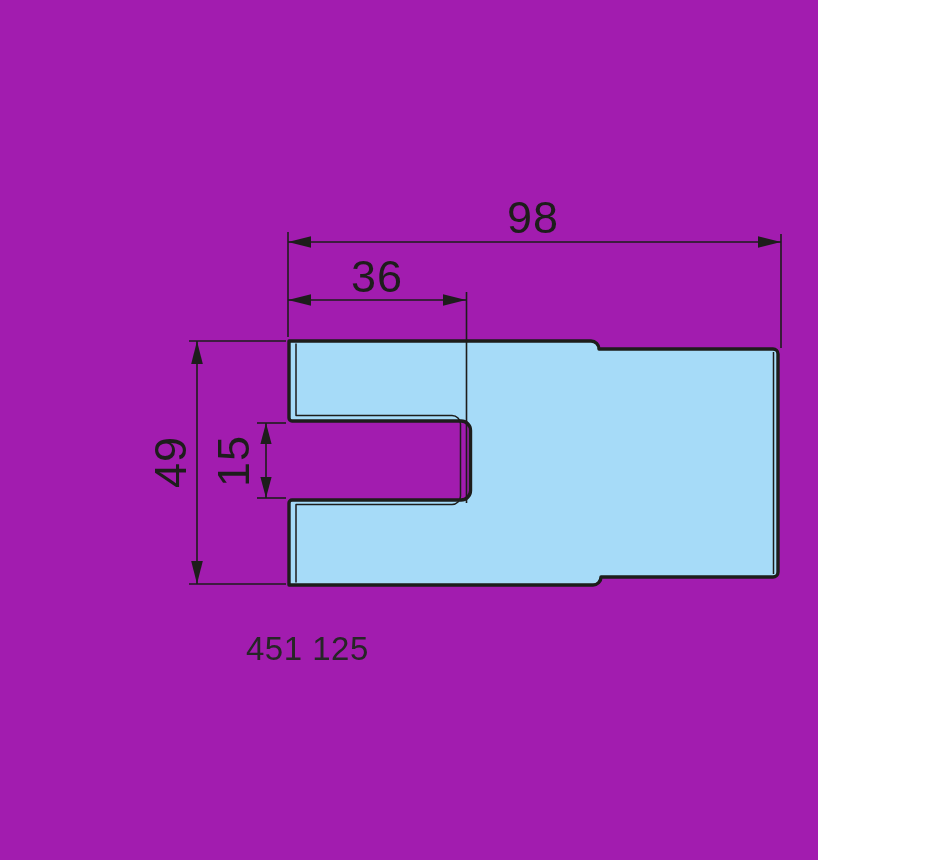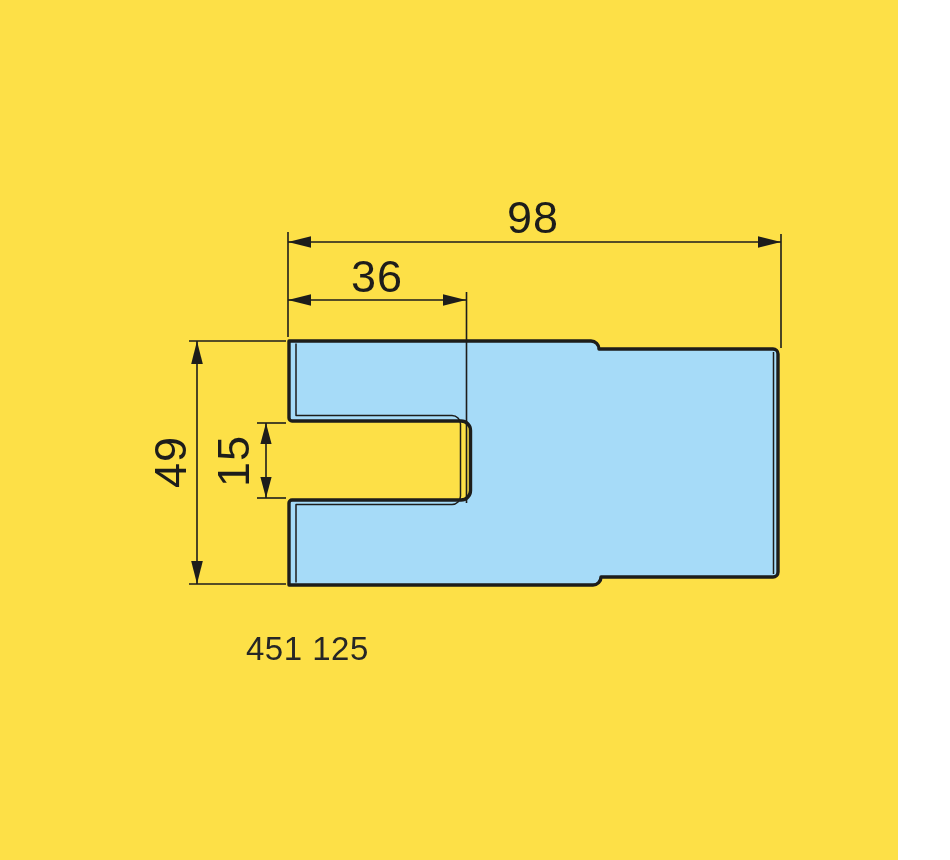--- a/index.html
+++ b/index.html
@@ -3,23 +3,23 @@
 <meta charset="utf-8">
 <style>
   html, body {
     margin: 0;
     padding: 0;
     background: #ffffff;
     font-family: "Liberation Sans", sans-serif;
   }
   .canvas {
     position: relative;
-    width: 898px;
+    width: 818px;
     height: 860px;
-    background: #fde047;
+    background: #a21caf;
     overflow: hidden;
   }
   svg text {
     fill: #1d1d1b;
     font-family: "Liberation Sans", sans-serif;
     font-weight: 300;
   }
   .dim-text {
     font-size: 45px;
     letter-spacing: 1px;

